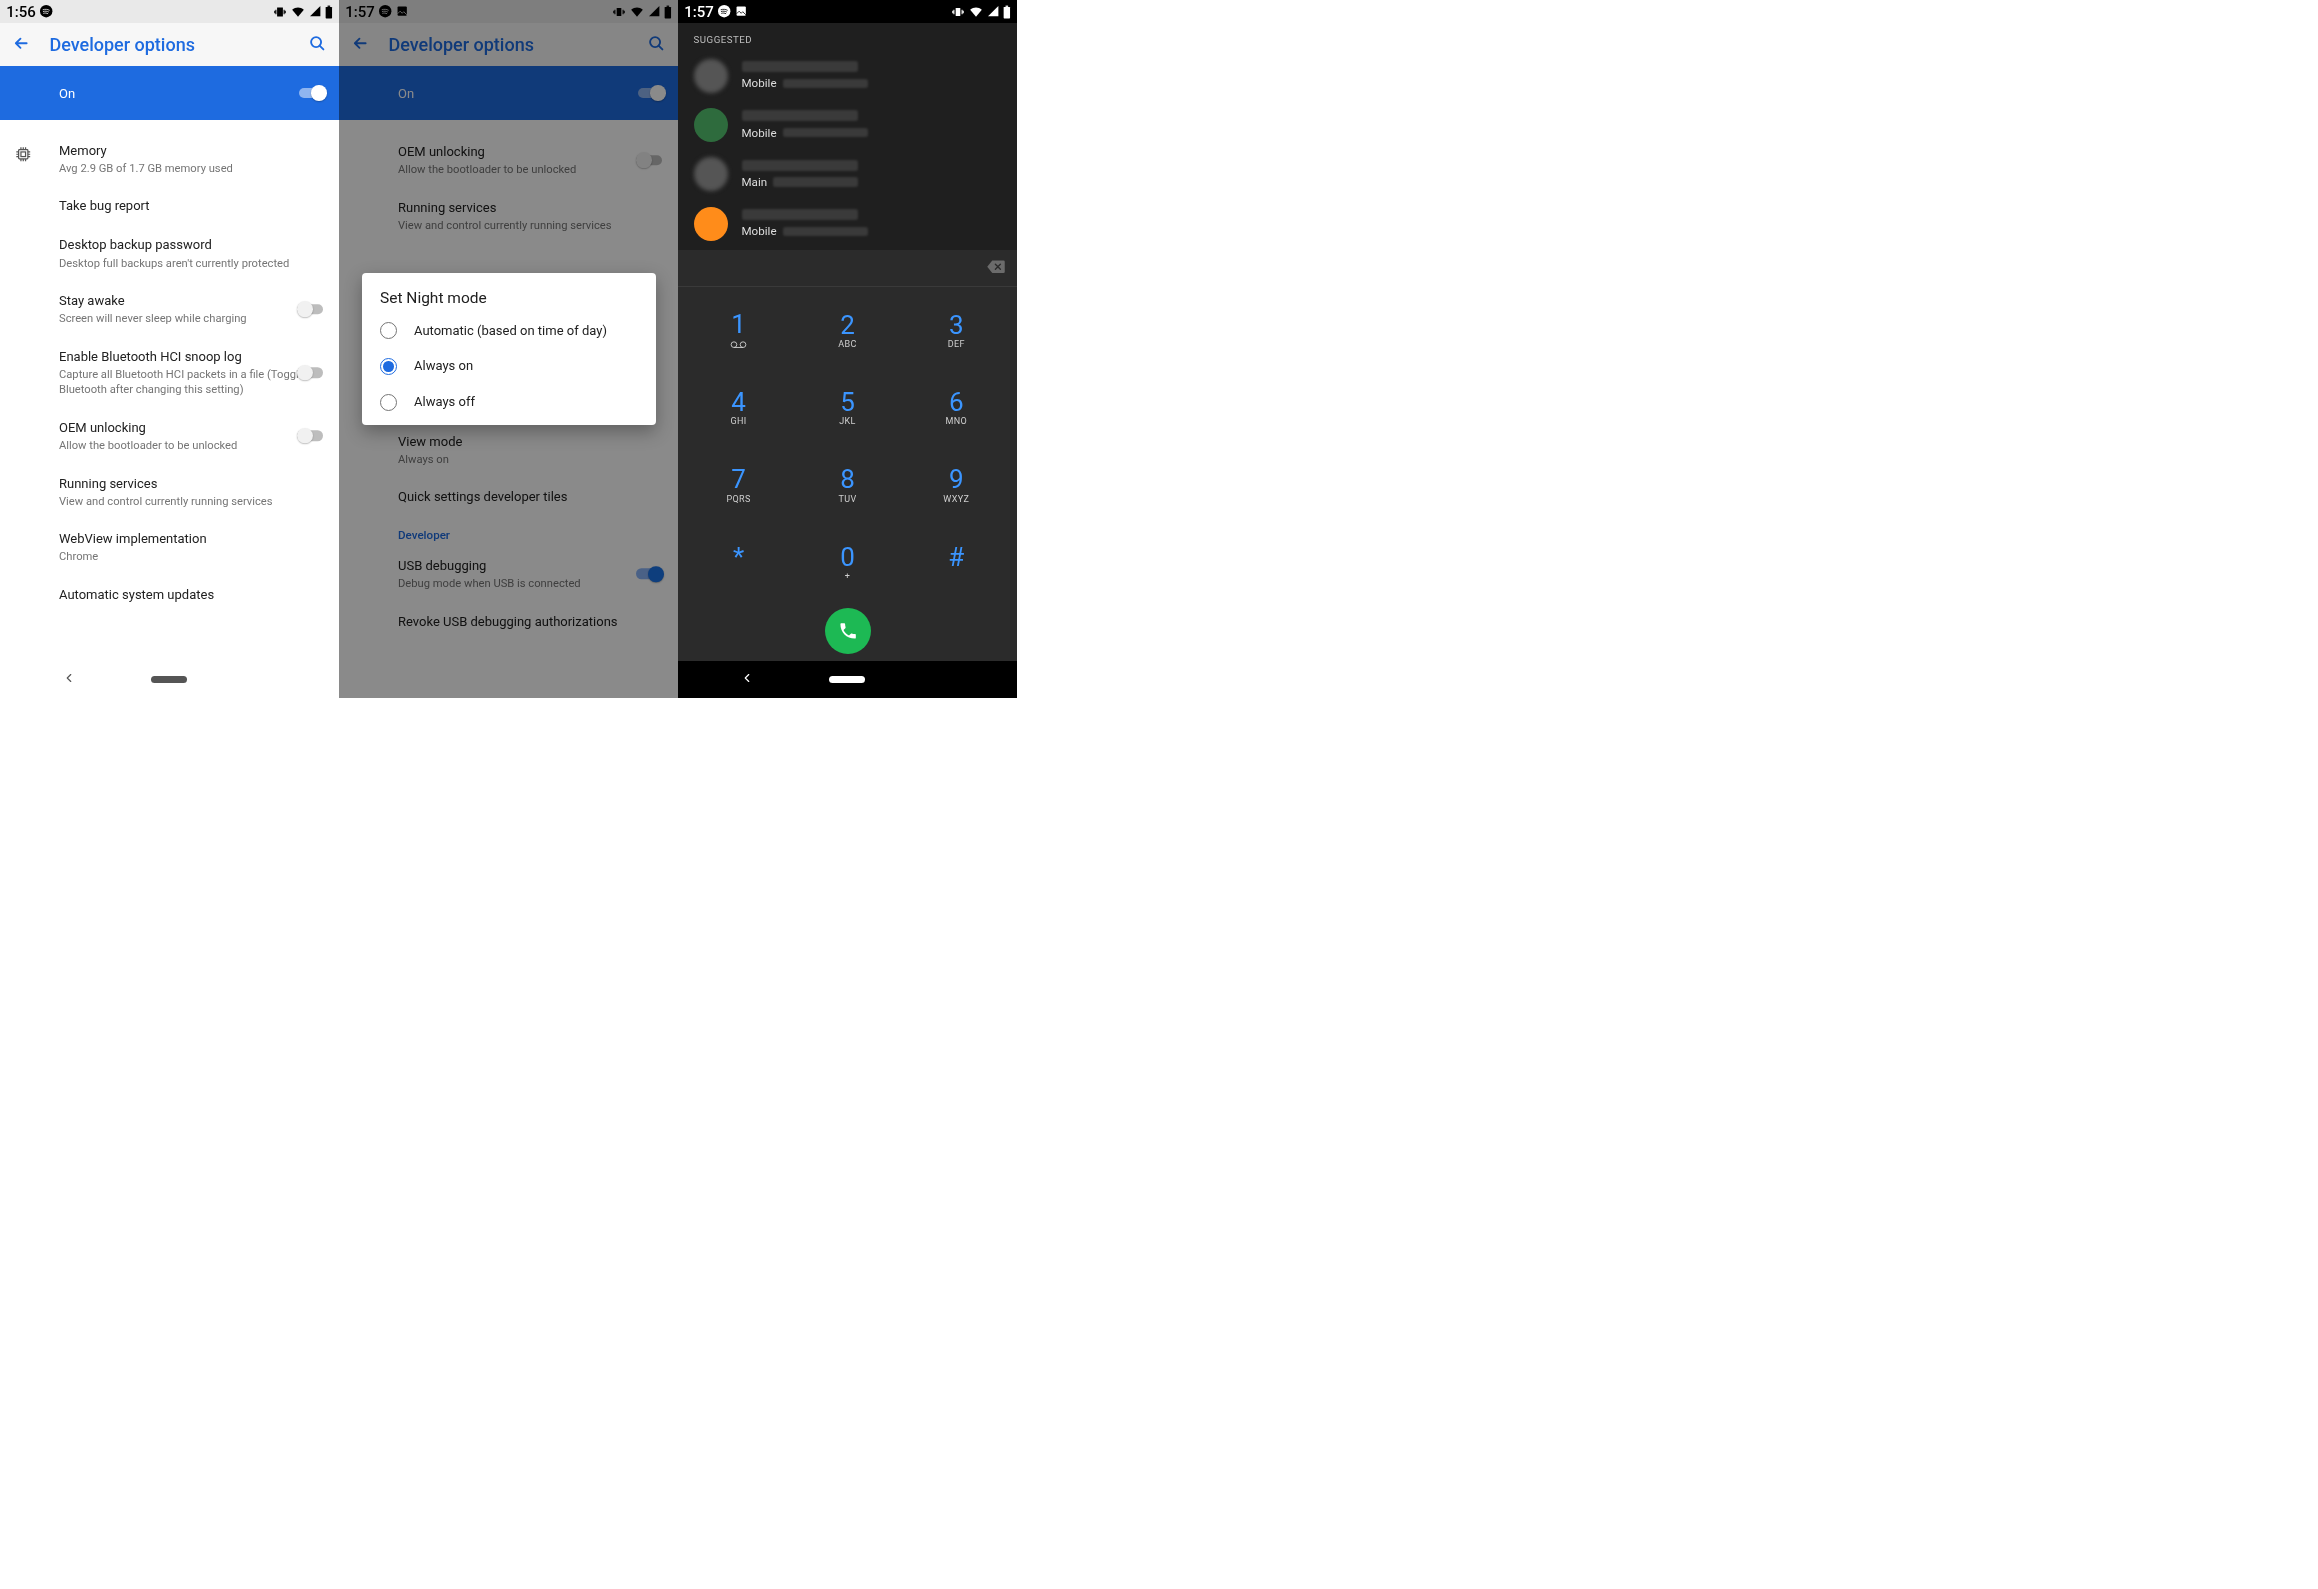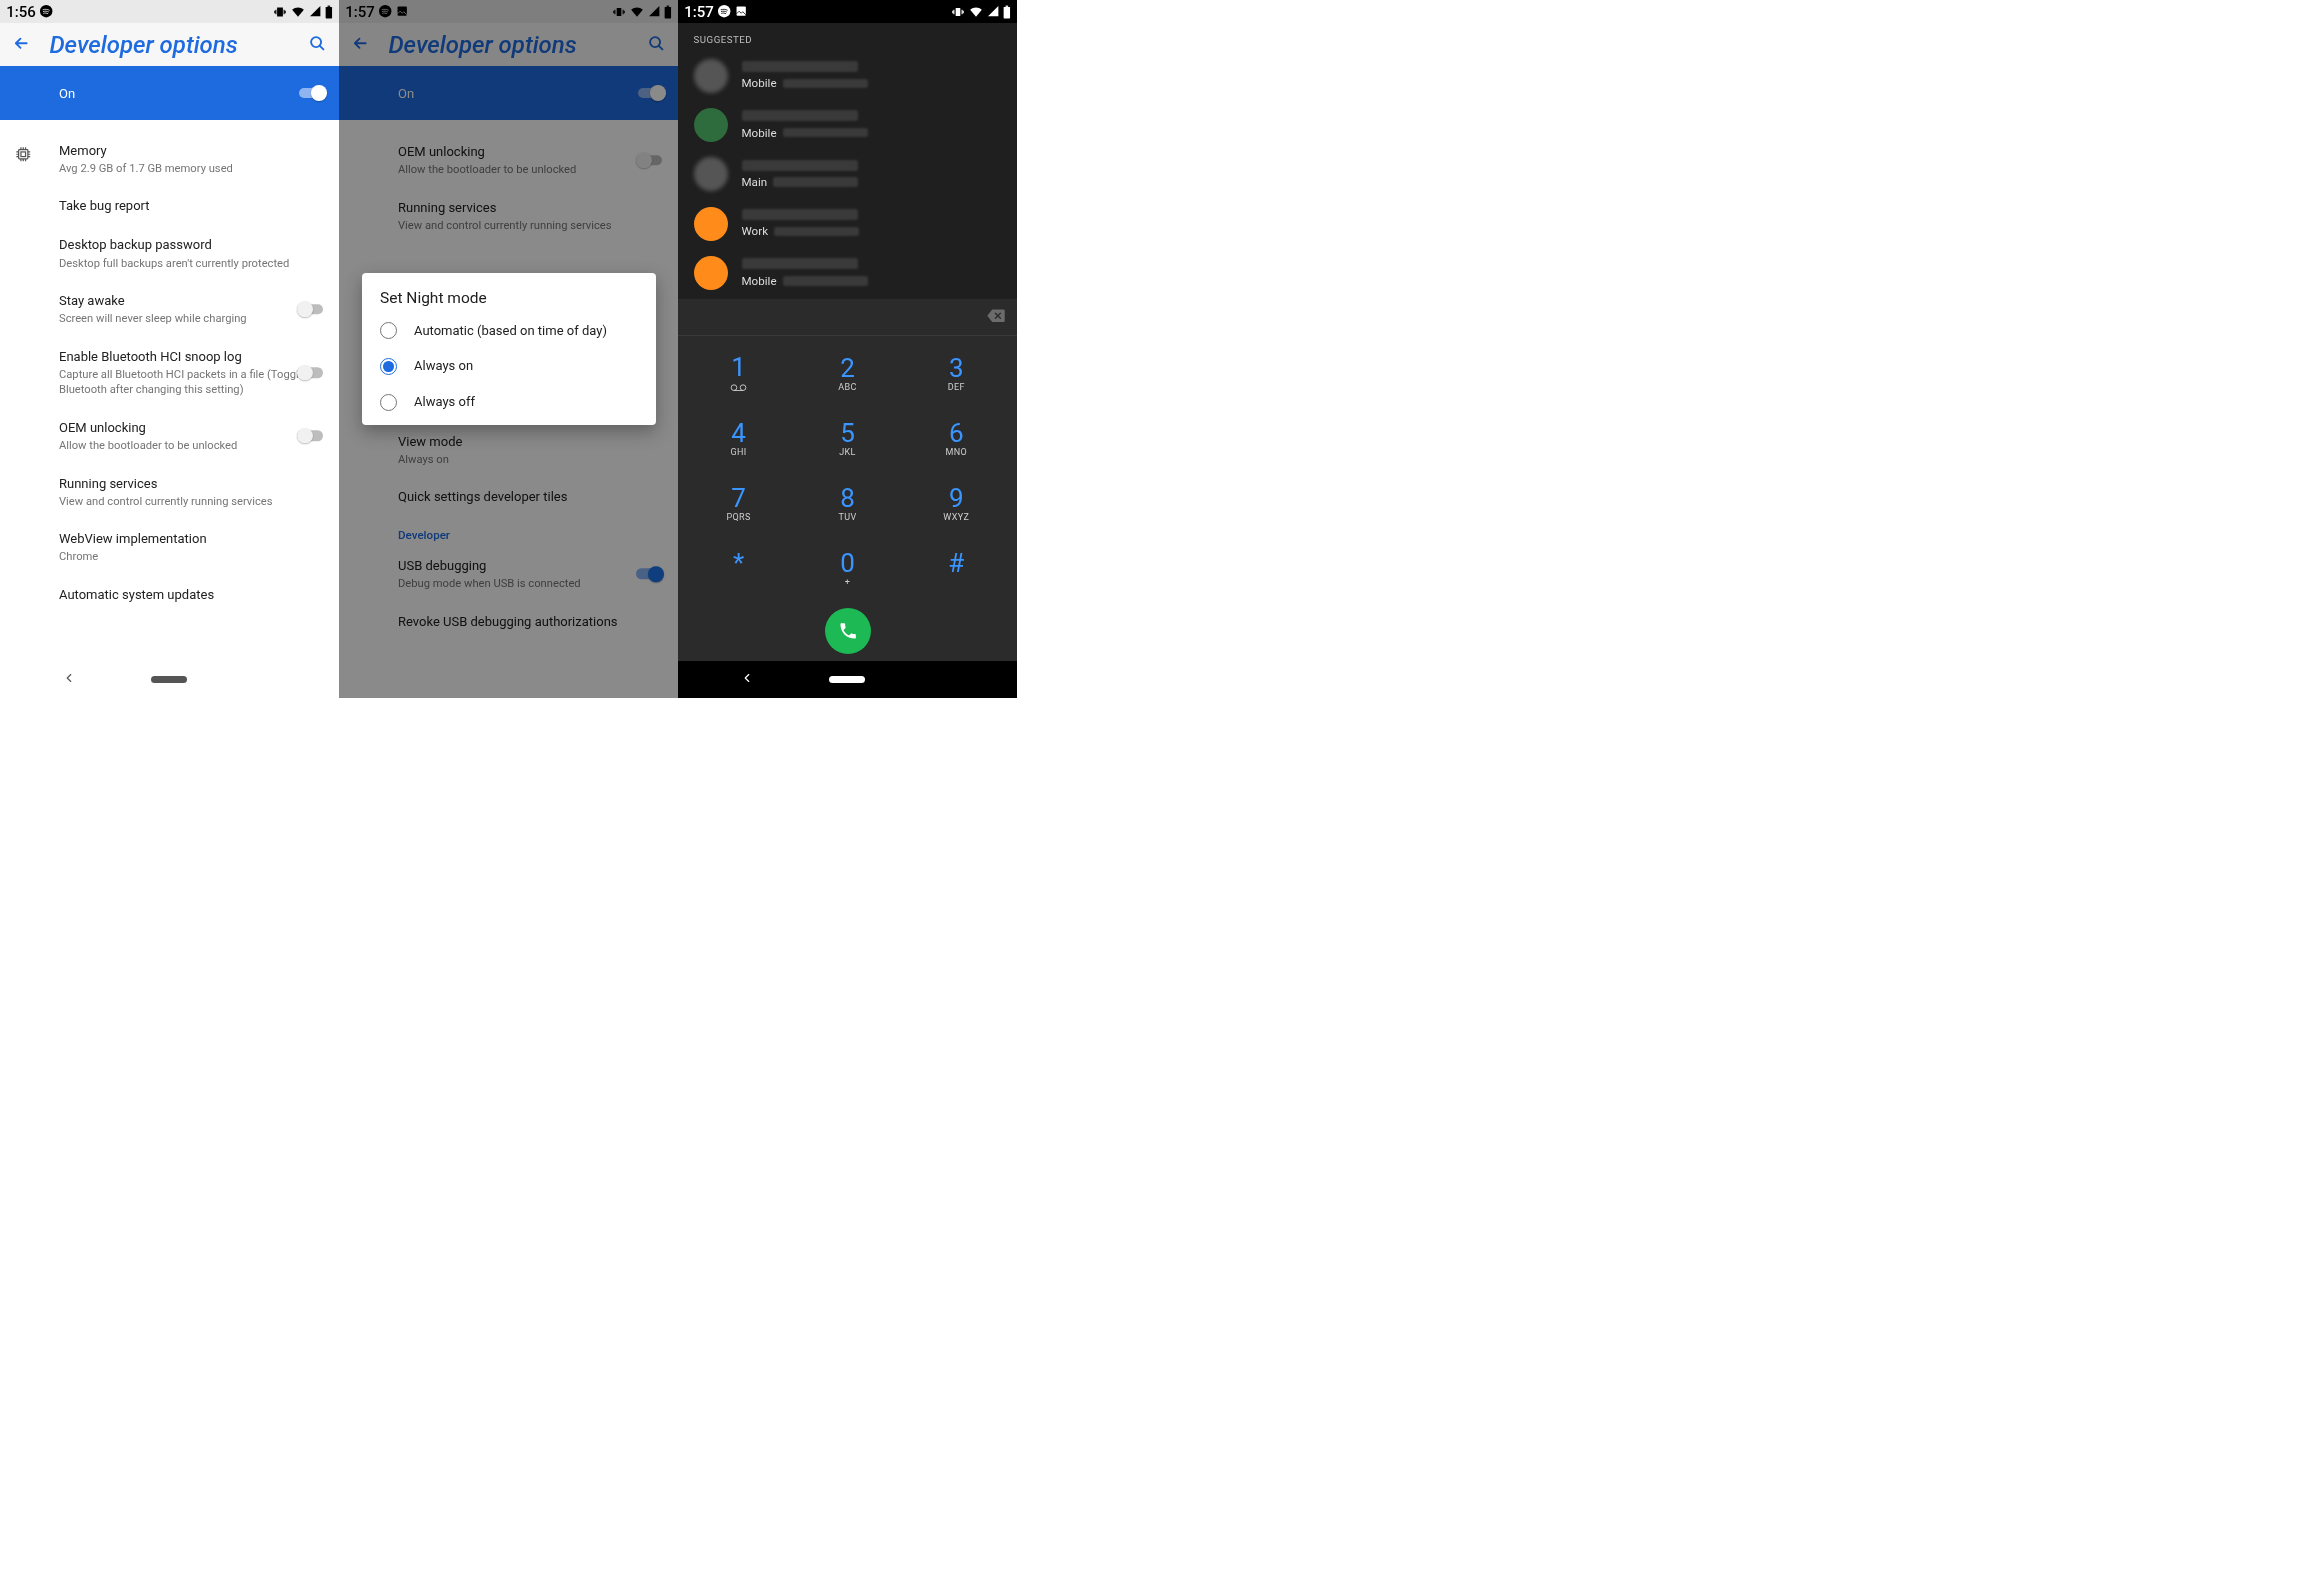--- a/index.html
+++ b/index.html
@@ -35,21 +35,21 @@
   .statusbar svg { display: block; }
 
   
   .appbar {
     height: 43px;
     display: flex;
     align-items: center;
     padding: 0 12.4px;
     gap: 18.5px;
   }
-  .appbar .title { font-size: 24px; font-weight: 500; font-style: italic; }
+  .appbar .title { font-size: 18px; font-weight: 500; }
   .appbar .search { margin-left: auto; }
 
   
   .master-switch {
     height: 54px;
     display: flex;
     align-items: center;
     padding: 0 12.4px 0 59px;
     color: #fff;
     font-size: 13px;
@@ -581,30 +581,20 @@
             <span class="type">Main</span>
             <div class="num-blur"></div>
           </div>
         </div>
       </div>
       <div class="contact">
         <div class="avatar orange"></div>
         <div class="info">
           <div class="name-blur"></div>
           <div class="sub">
-            <span class="type">Work</span>
-            <div class="num-blur"></div>
-          </div>
-        </div>
-      </div>
-      <div class="contact">
-        <div class="avatar orange"></div>
-        <div class="info">
-          <div class="name-blur"></div>
-          <div class="sub">
             <span class="type">Mobile</span>
             <div class="num-blur"></div>
           </div>
         </div>
       </div>
     </div>
 
   <div class="dialpad-area">
     <div class="dialpad-top">
       <span>

